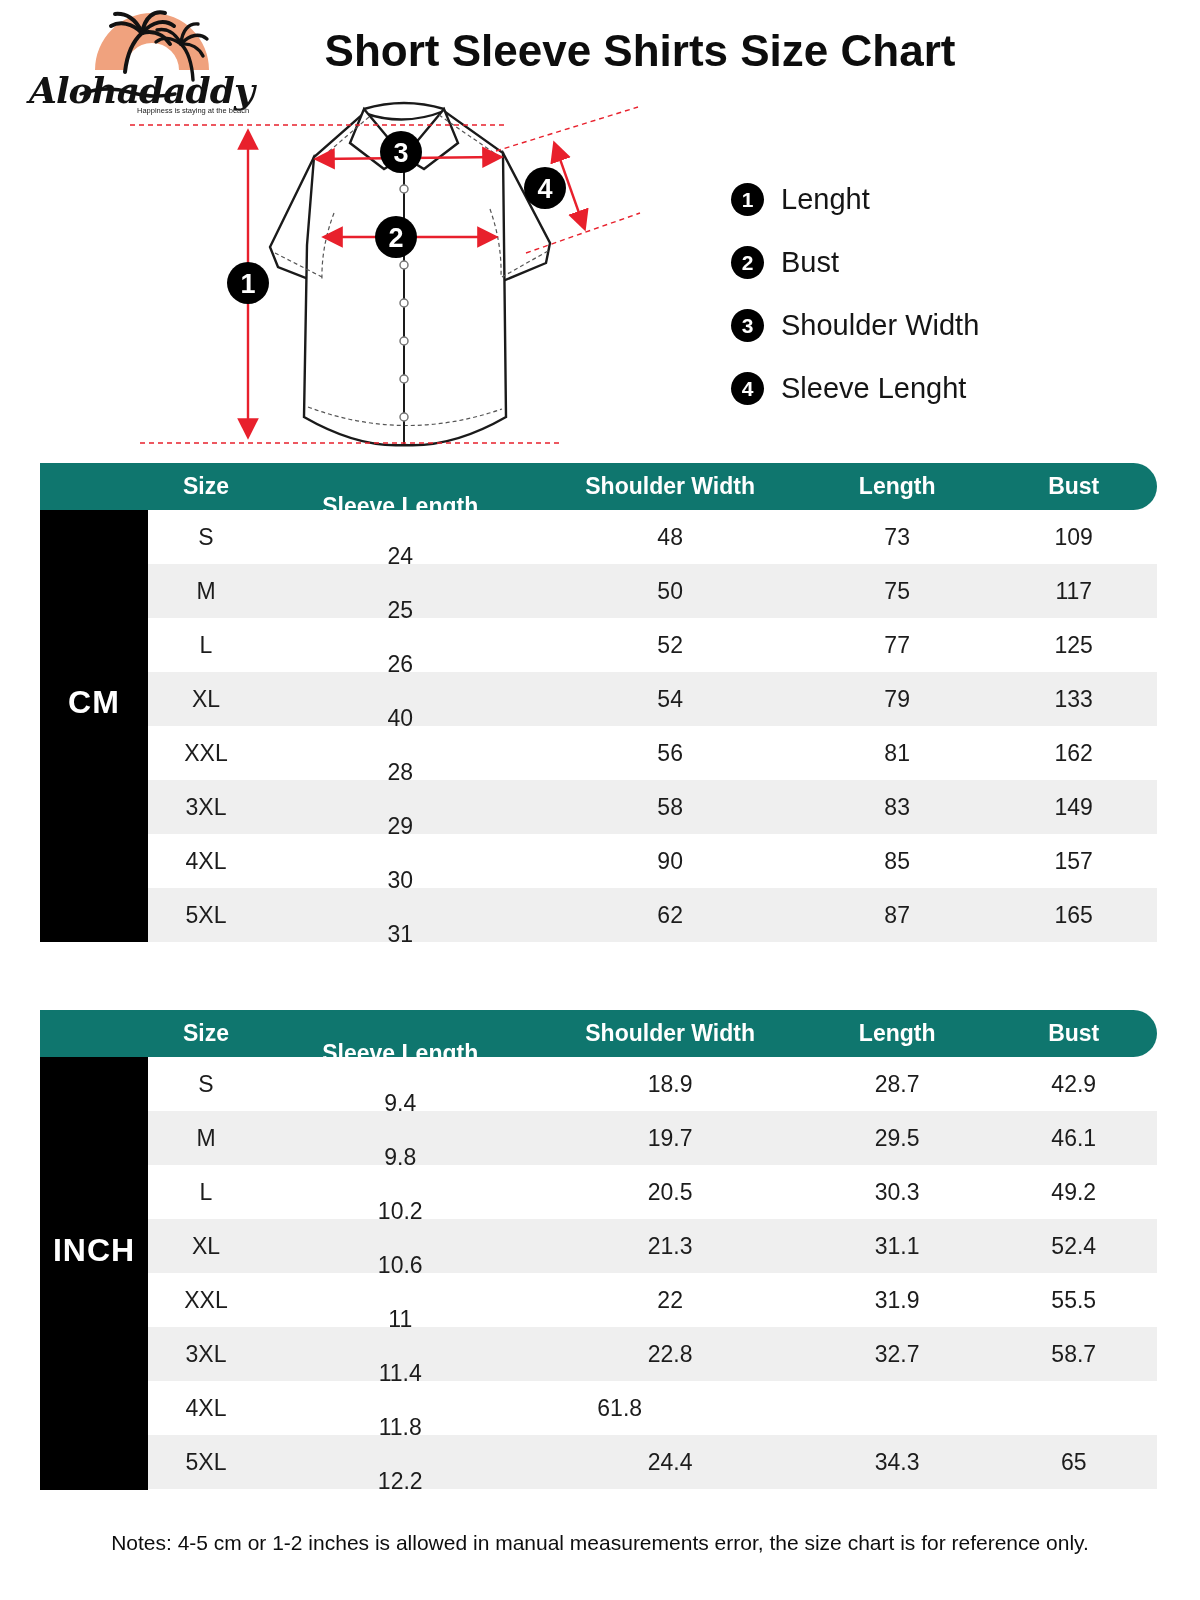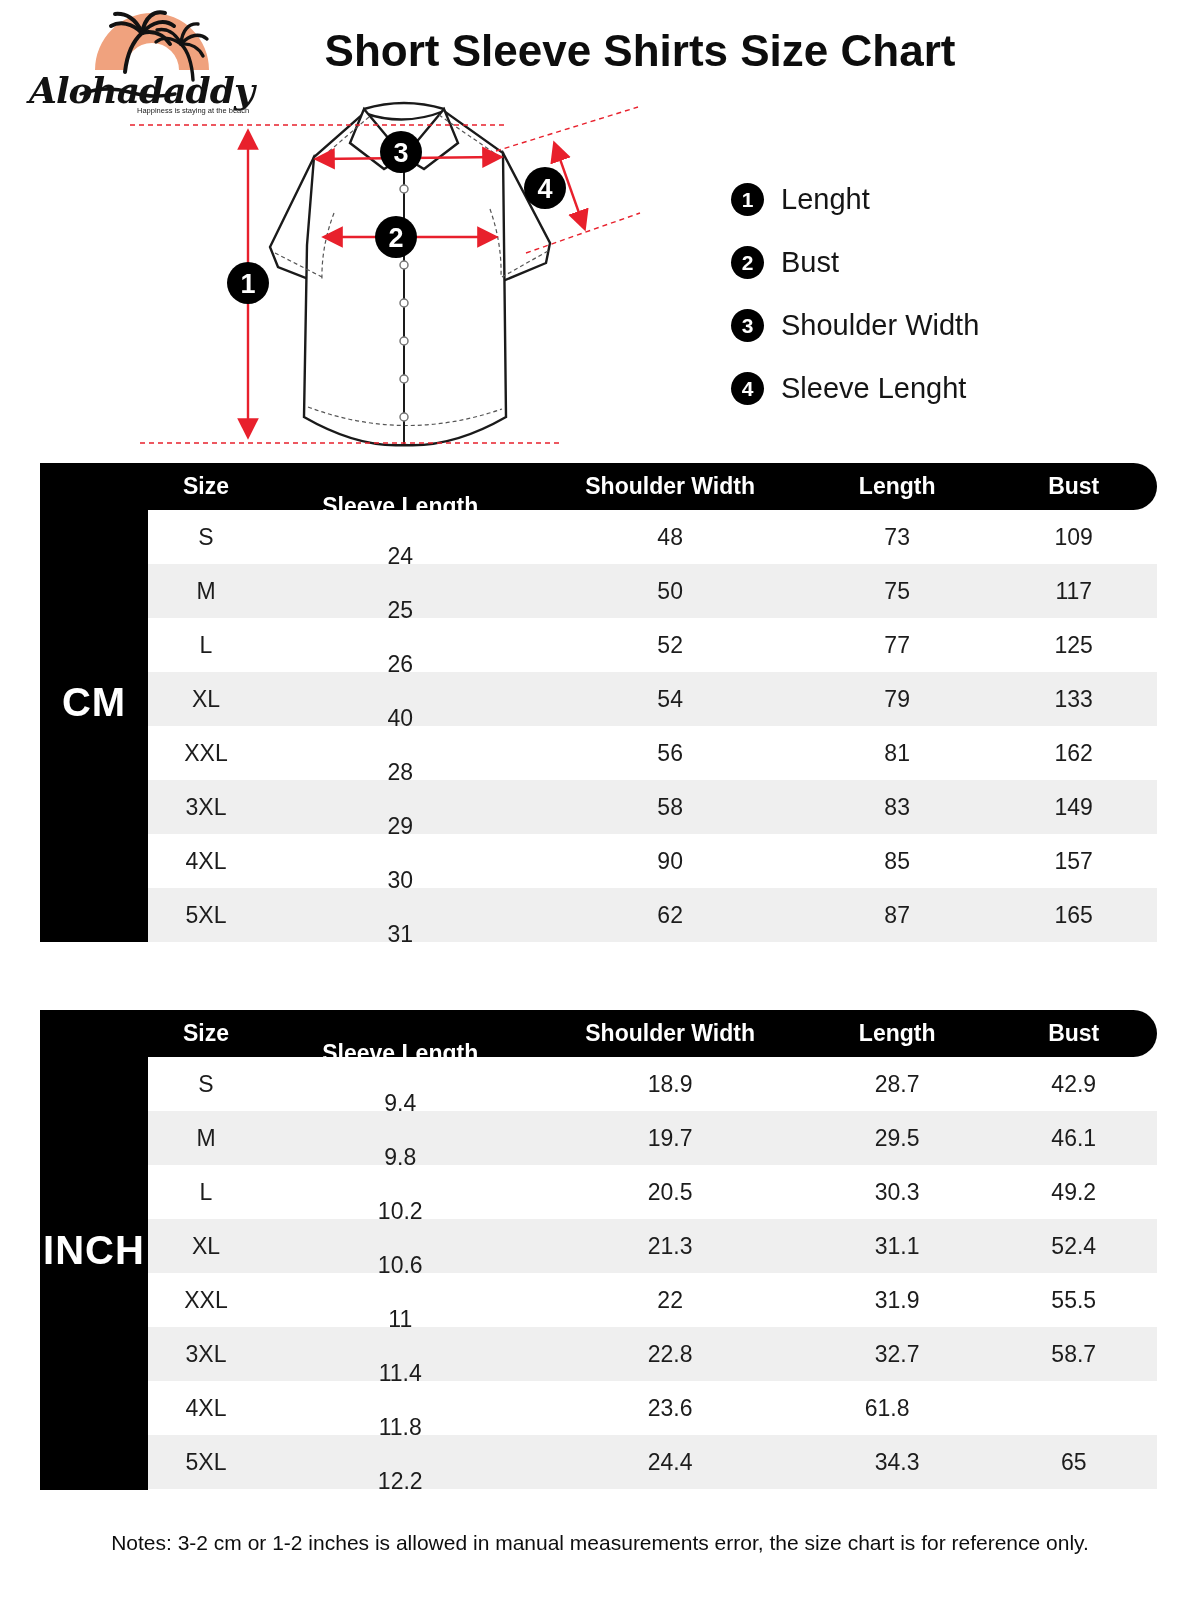--- a/index.html
+++ b/index.html
@@ -25,23 +25,23 @@
   }
   .legend-label{margin-left:17px;font-size:29px;color:#151515;}
   
   .size-table{position:absolute;left:40px;width:1117px;}
   .size-table.cm{top:463px;height:479px;}
   .size-table.inch{top:1010px;height:480px;}
   .side-block{
     position:absolute;left:0;top:0;bottom:0;width:108px;background:#000;
     display:flex;align-items:center;justify-content:center;
   }
-  .unit-label{color:#fff;font-weight:bold;font-size:40px;letter-spacing:1px;}
+  .unit-label{color:#fff;font-weight:bold;font-size:32px;letter-spacing:1px;}
   .table-header{
-    position:relative;height:47px;background:#000000;
+    position:relative;height:47px;background:#0f766e;
     border-radius:0 26px 26px 0;
     display:flex;align-items:center;padding-left:108px;box-sizing:border-box;
   }
   .hcell{color:#fff;font-weight:bold;font-size:23px;text-align:center;}
   .rows{margin-left:108px;}
   .trow{display:flex;height:54px;}
   .trow:nth-child(even){background:#efefef;}
   .cell{display:flex;align-items:center;justify-content:center;font-size:23px;color:#1c1c1c;}
   .c0{width:11.5%;} .c1{width:27%;margin-top:39px;} .c2{width:26.5%;} .c3{width:18.5%;} .c4{width:16.5%;}
   
@@ -286,26 +286,25 @@
       <div class="trow">
         <div class="cell c0">3XL</div>
         <div class="cell c1">11.4</div>
         <div class="cell c2">22.8</div>
         <div class="cell c3">32.7</div>
         <div class="cell c4">58.7</div>
       </div>
       <div class="trow">
         <div class="cell c0">4XL</div>
         <div class="cell c1">11.8</div>
-        <div class="cell c2">23.6</div>
         <div class="cell c4">61.8</div>
       </div>
       <div class="trow">
         <div class="cell c0">5XL</div>
         <div class="cell c1">12.2</div>
         <div class="cell c2">24.4</div>
         <div class="cell c3">34.3</div>
         <div class="cell c4">65</div>
       </div>
     </div>
 </section>
 
-<div class="notes">Notes: 3-2 cm or 1-2 inches is allowed in manual measurements error, the size chart is for reference only.</div>
+<div class="notes">Notes: 4-5 cm or 1-2 inches is allowed in manual measurements error, the size chart is for reference only.</div>
 
 </body></html>

